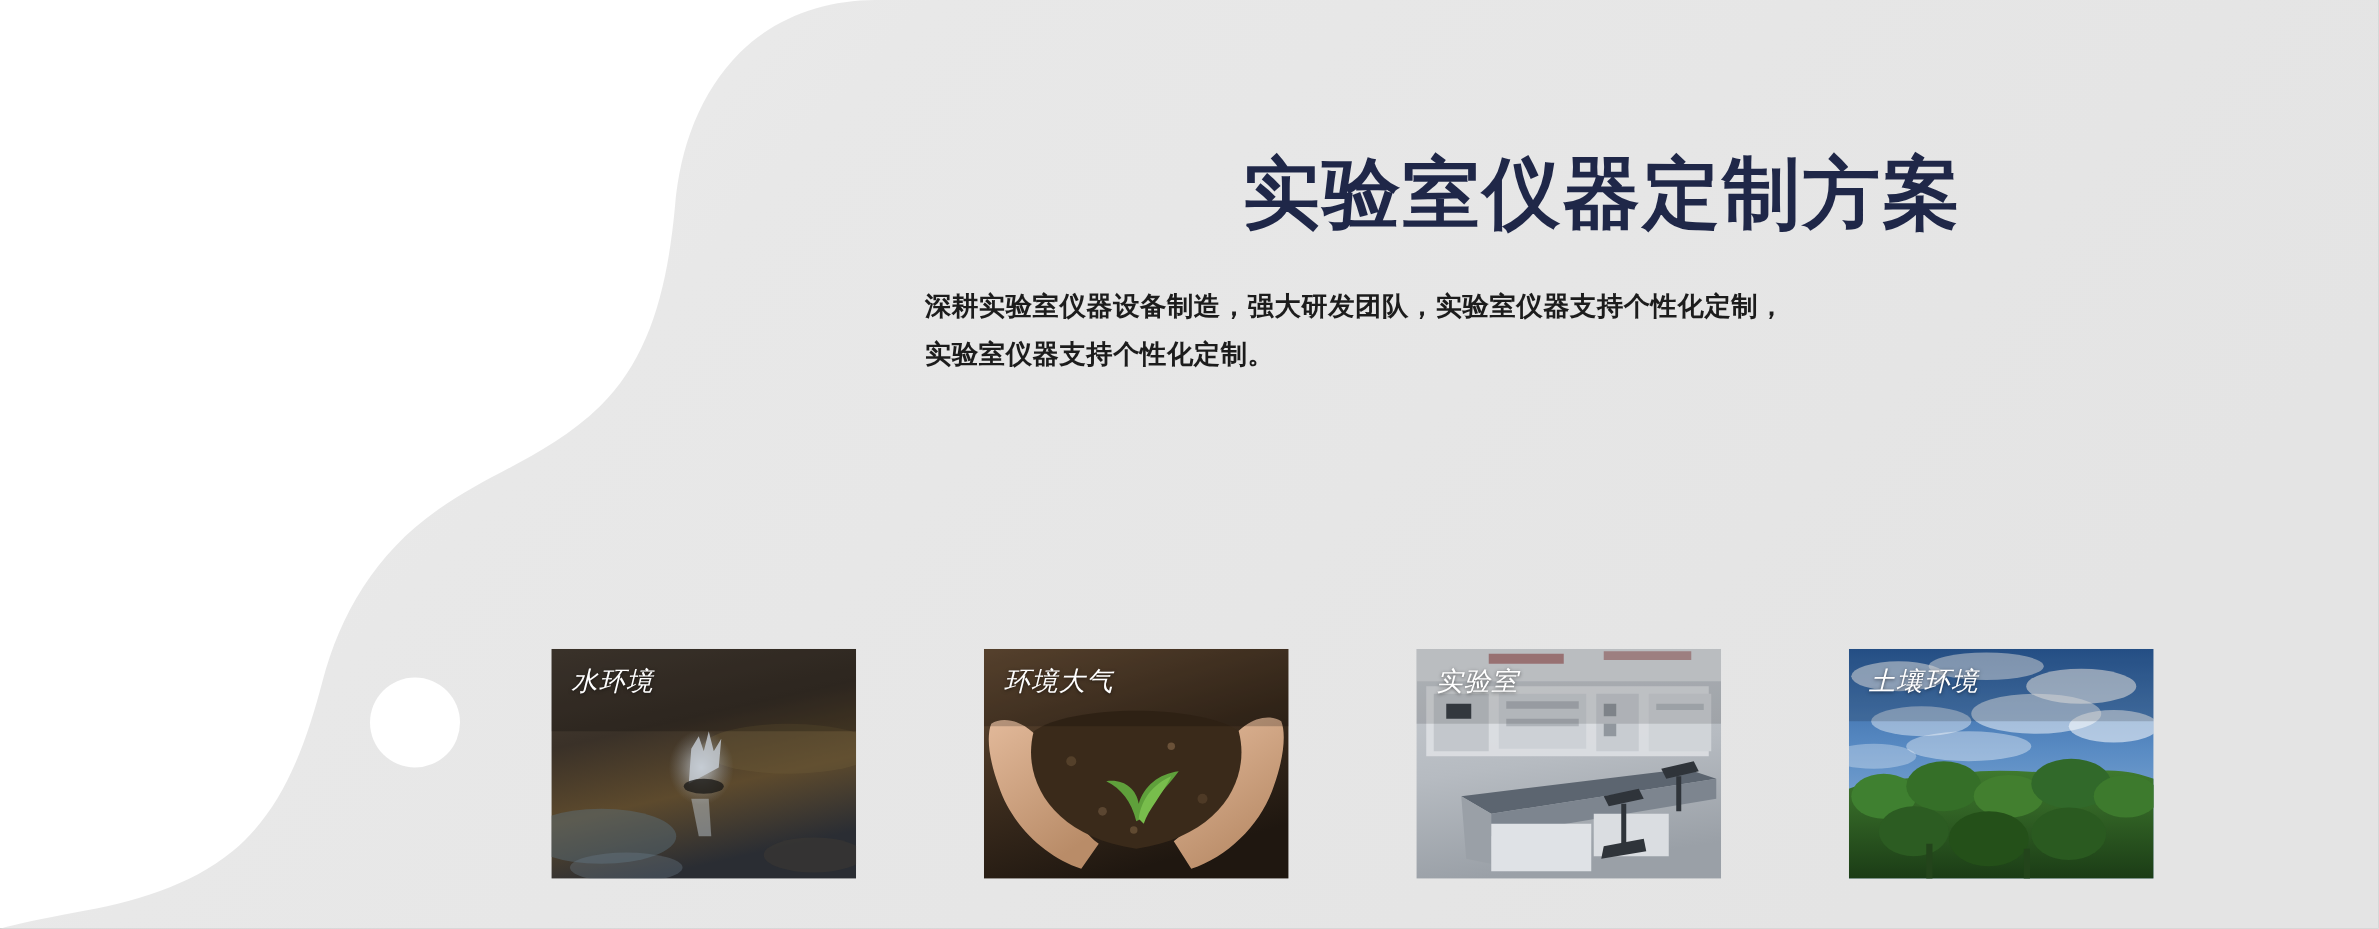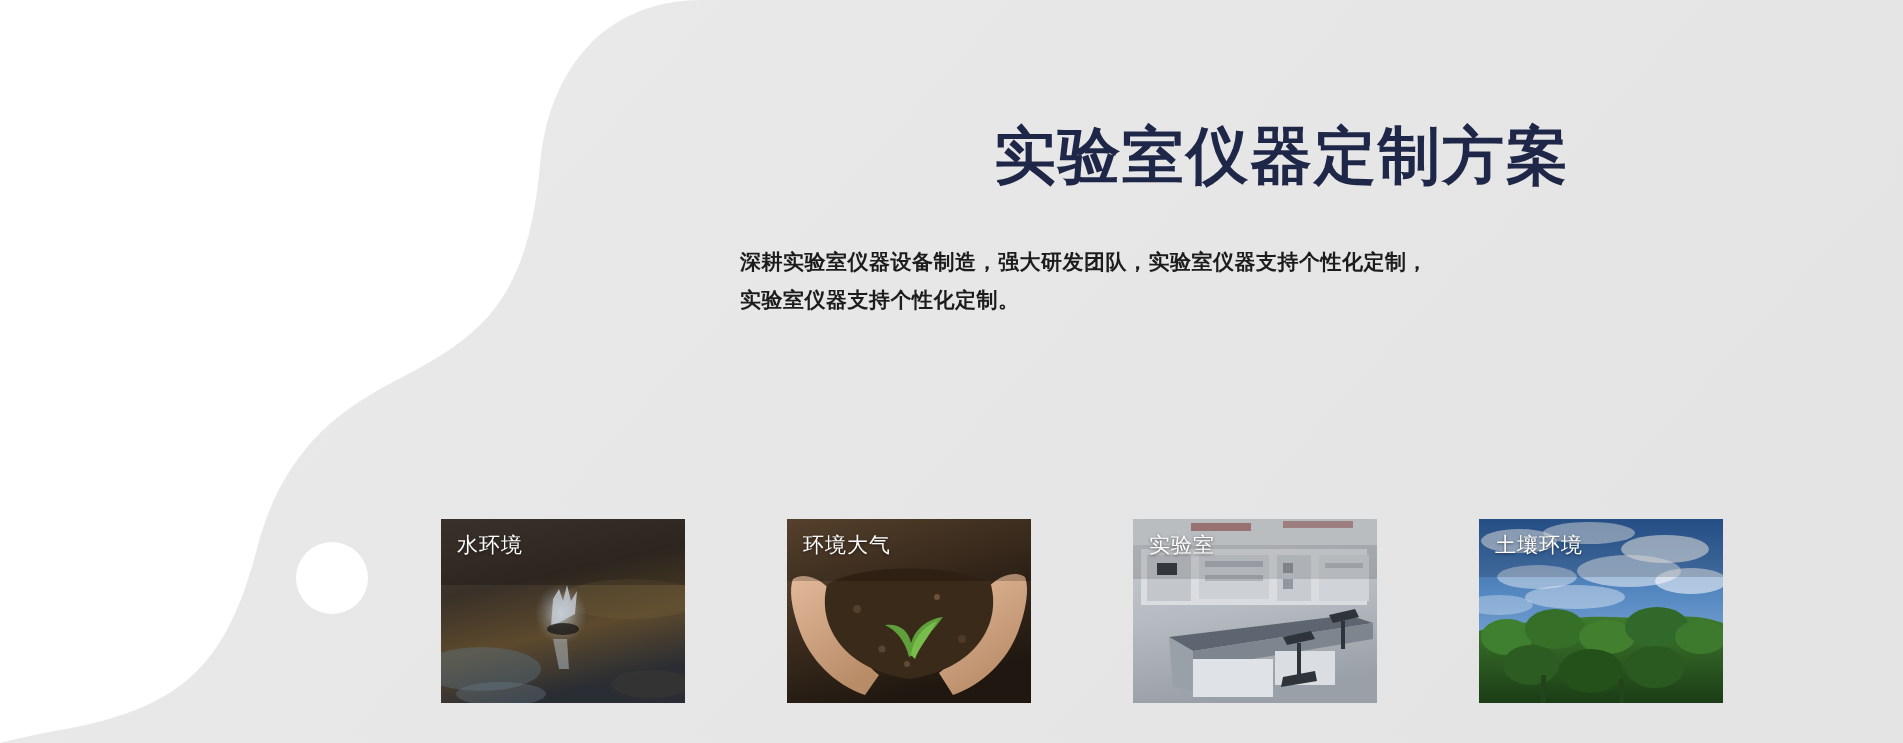--- a/index.html
+++ b/index.html
@@ -41,37 +41,38 @@
     font-weight: bold;
     letter-spacing: 2px;
     color: #1f2748;
     text-align: right;
     padding-right: 170px;
     line-height: 1.15;
     white-space: nowrap;
   }
 
   #subtitle {
-    margin-top: 52px;
+    margin-top: 36px;
     font-size: 21px;
     font-weight: bold;
     color: #1c1c1c;
     line-height: 1.78;
     width: 820px;
     letter-spacing: 0.5px;
   }
   #subtitle .sub-line { display: block; }
 
   
   #cards {
     position: absolute;
     left: 441px;
     top: 519px;
     display: flex;
     gap: 102px;
+    font-style: italic;
   }
 
   .card {
     position: relative;
     width: 244px;
     height: 184px;
     overflow: hidden;
     flex: 0 0 auto;
   }
 

